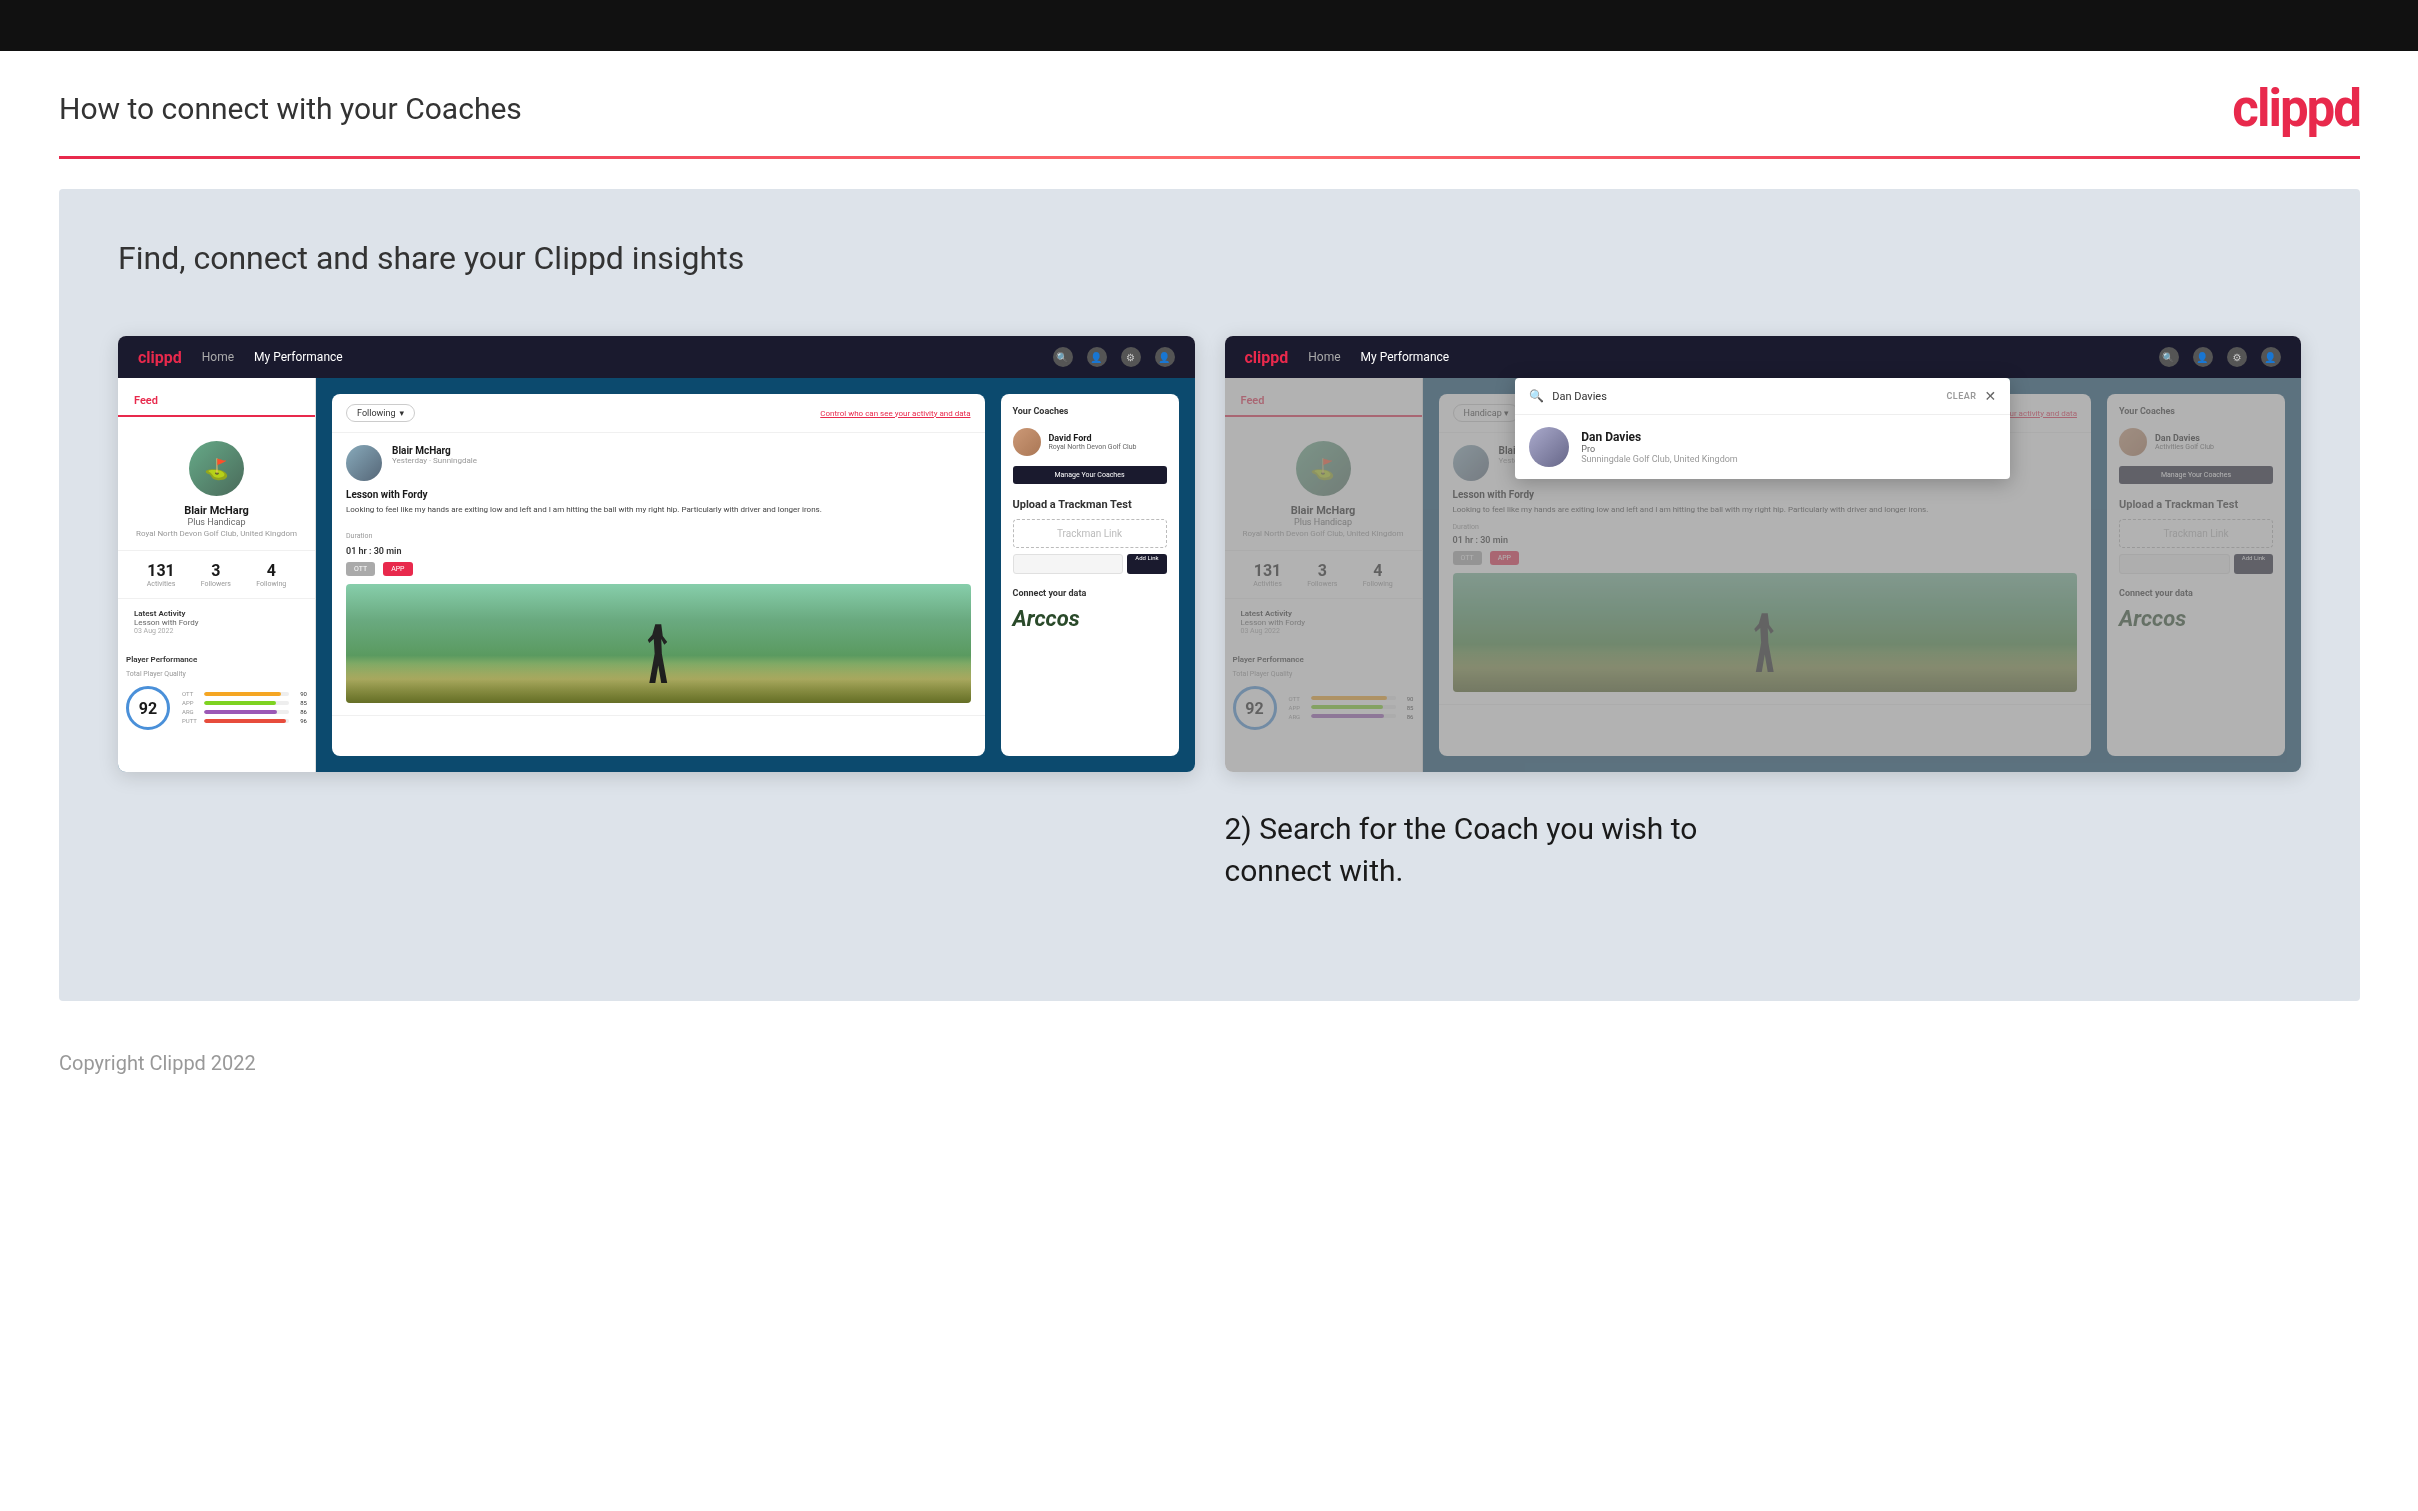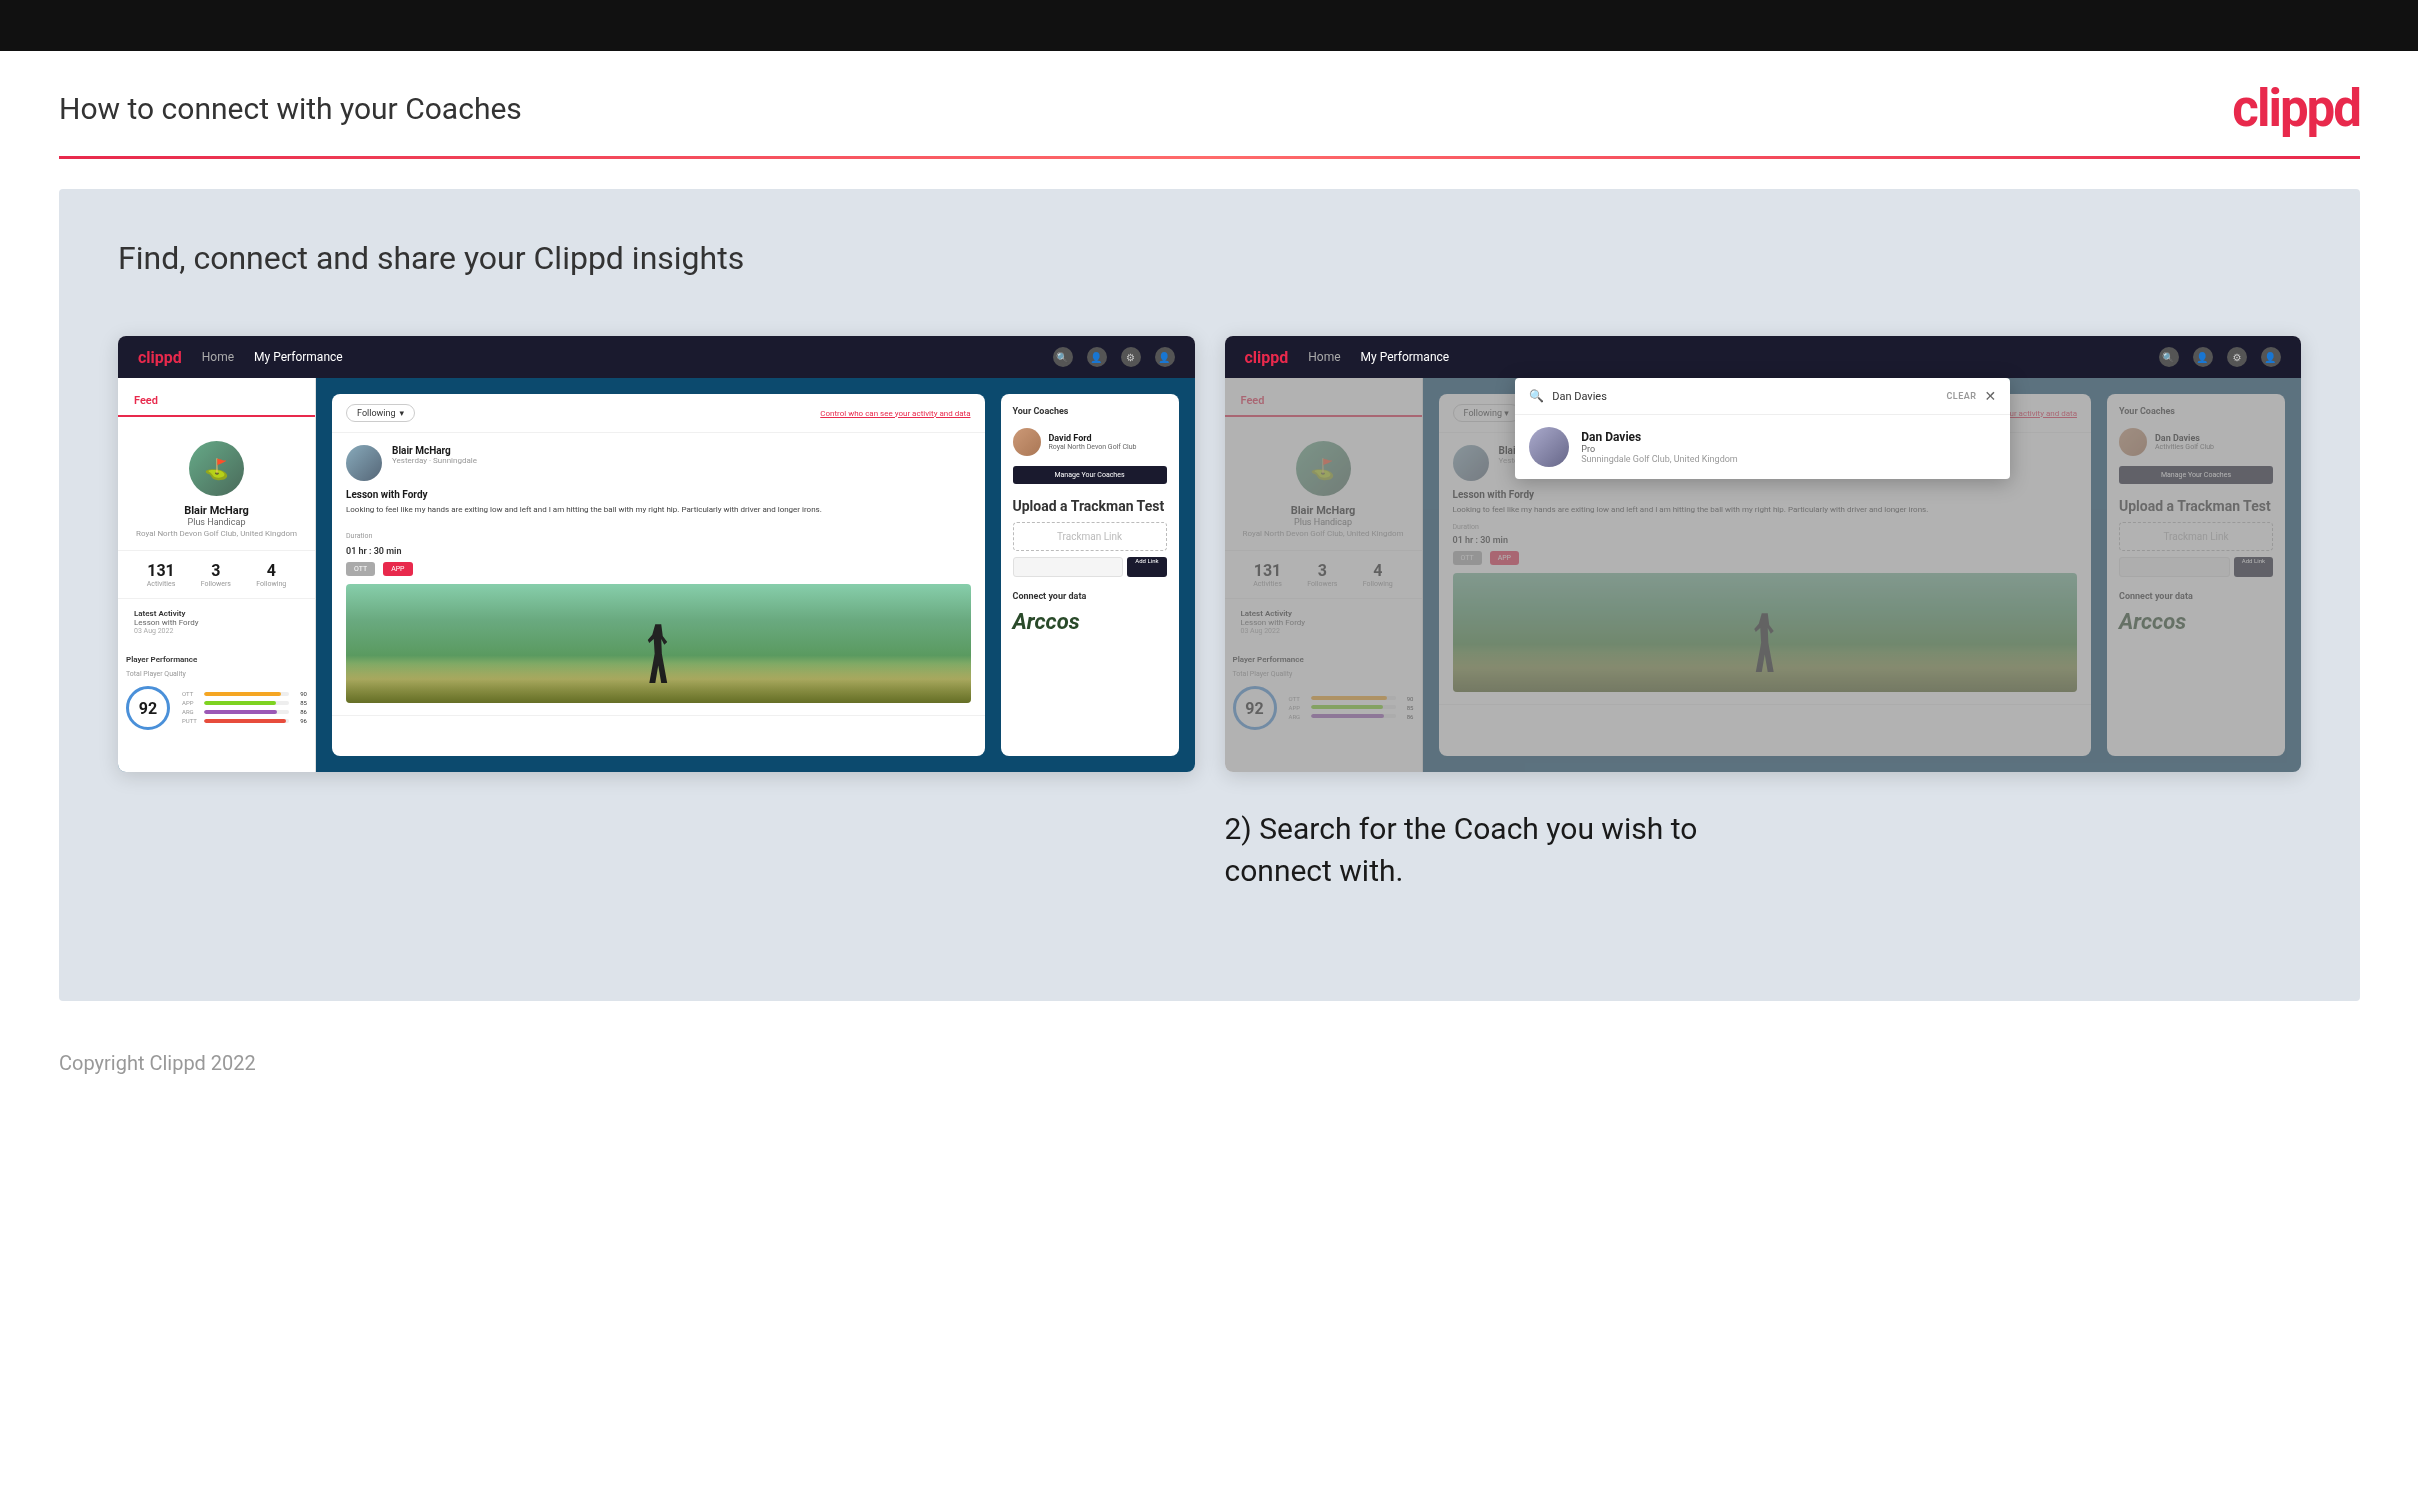--- a/index.html
+++ b/index.html
@@ -451,21 +451,21 @@
       border-radius: 3px;
       text-align: center;
       width: 100%;
       margin-bottom: 14px;
     }
 
     .trackman-section {
       margin-bottom: 14px;
     }
     .trackman-title {
-      font-size: 14px;
+      font-size: 11px;
       font-weight: 700;
       color: #333;
       margin-bottom: 8px;
     }
     .trackman-box {
       border: 1.5px dashed #bbb;
       border-radius: 4px;
       padding: 8px;
       text-align: center;
       font-size: 10px;
@@ -868,21 +868,21 @@
                       </div>
                     <span class="score-bar-val">86</span>
                   </div>
                 </div>
               </div>
             </div>
           </div>
           <div class="app-main">
             <div class="feed-center">
               <div class="feed-header-bar">
-                <div class="following-badge">Following ▾</div>
+                <div class="following-badge">Handicap ▾</div>
                 <span class="control-link">Control who can see your activity and data</span>
               </div>
               <div class="post-item">
                 <div class="post-header">
                   <div class="post-avatar"></div>
                   <div>
                     <div class="post-name">Blair McHarg</div>
                     <div class="post-sub">Yesterday · Sunningdale</div>
                   </div>
                 </div>

